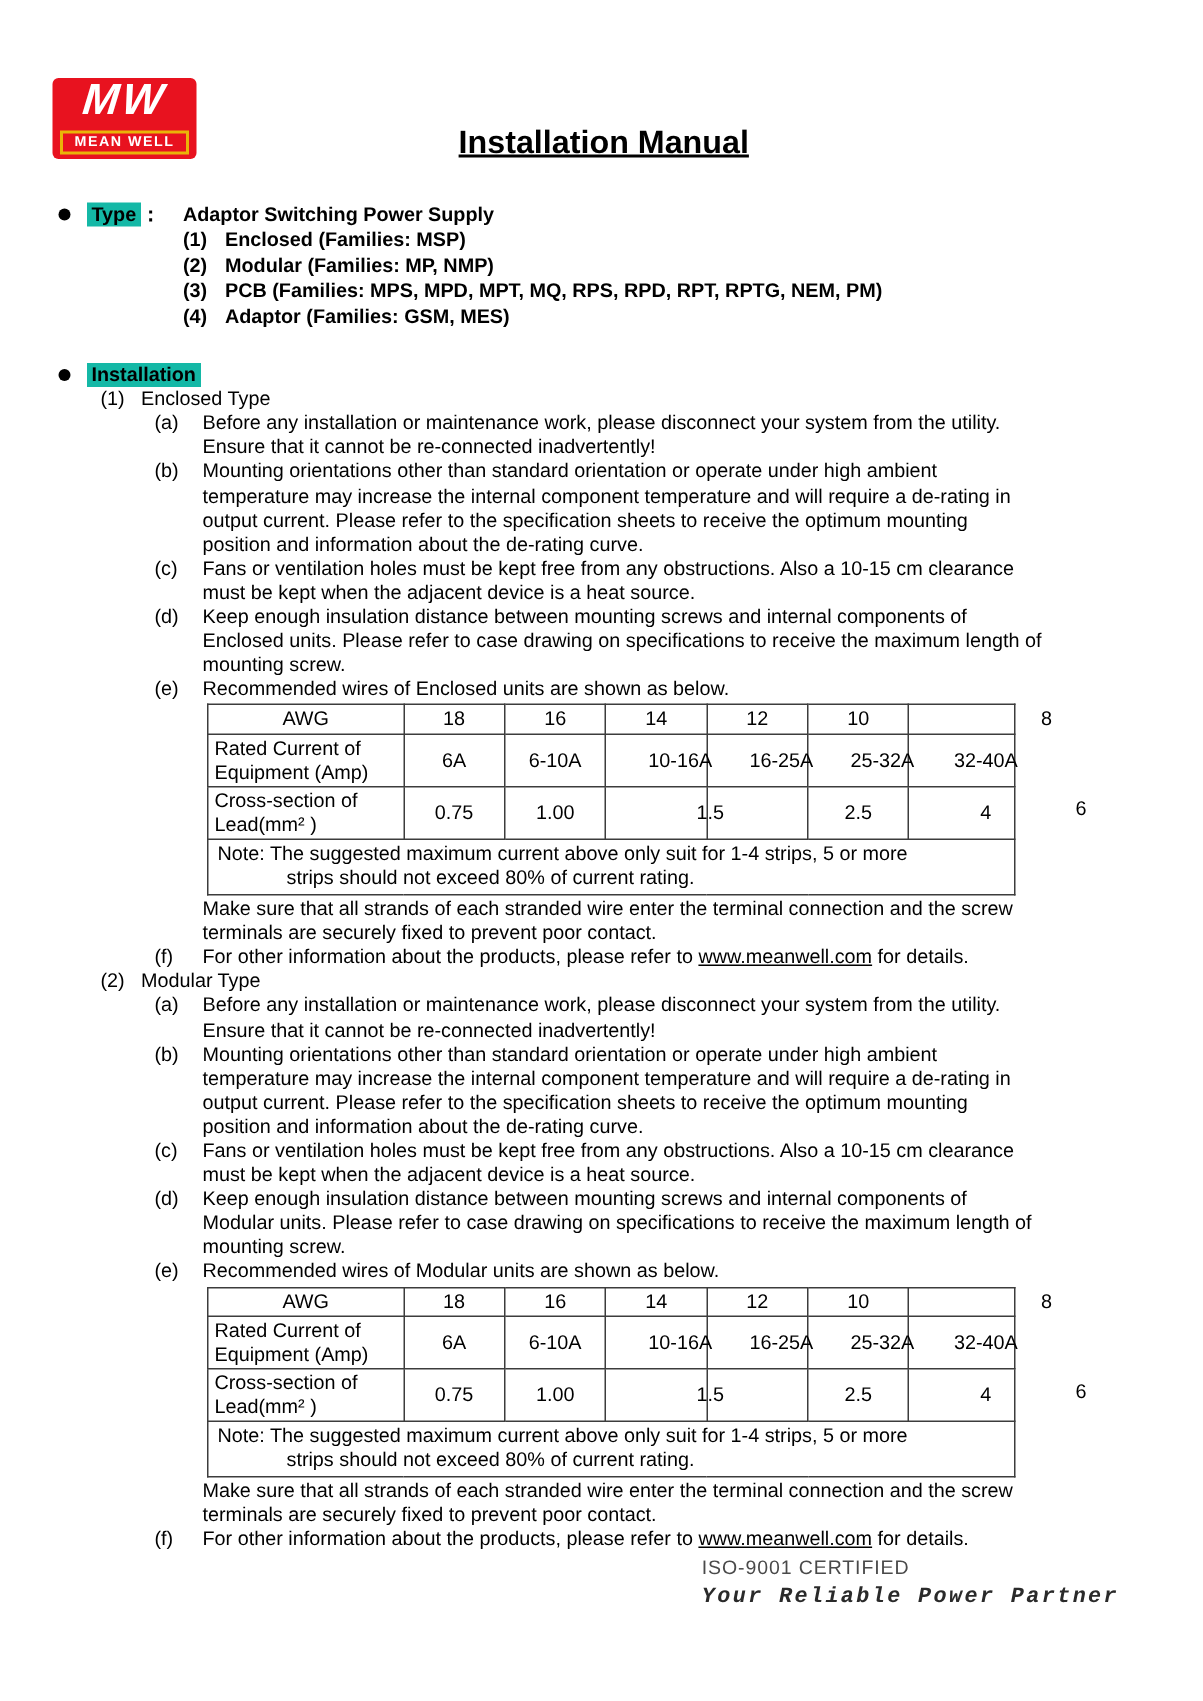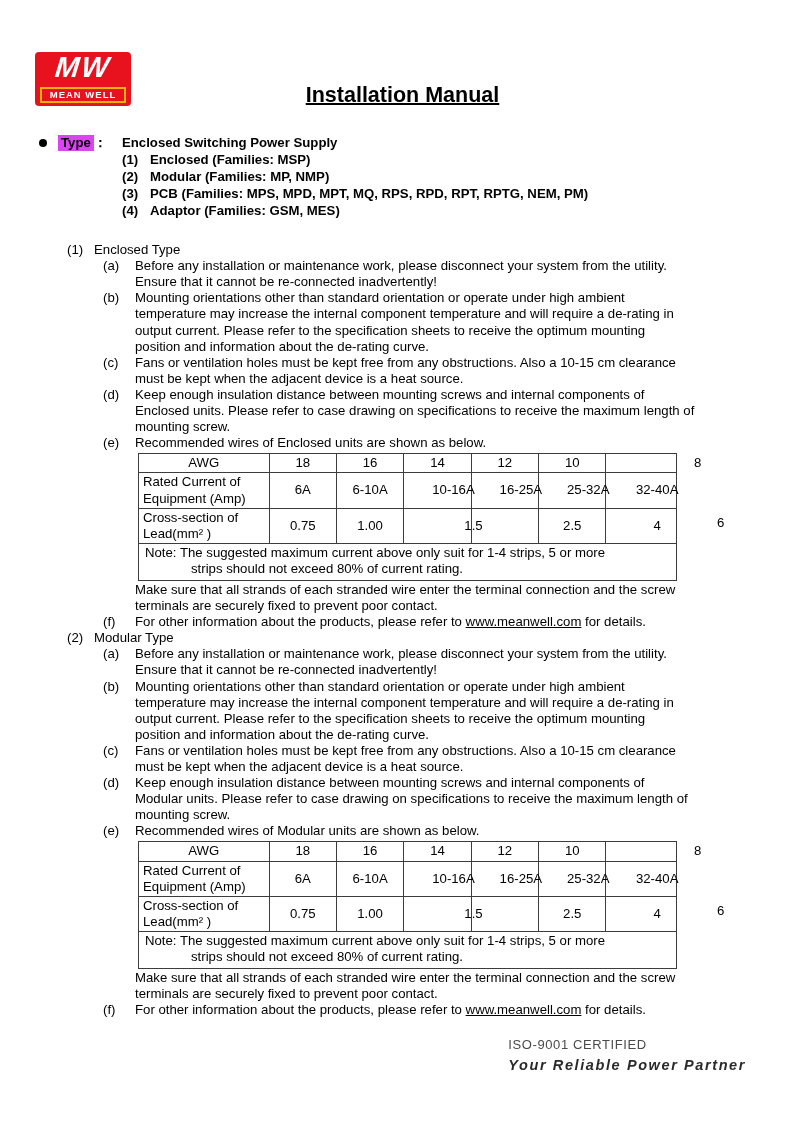--- a/index.html
+++ b/index.html
@@ -33,21 +33,21 @@
   }
   .title-wrap { padding-top:82px; text-align:center; }
   .title {
     display:inline-block;
     font-size:21.5px; line-height:27px; font-weight:bold;
     text-decoration:underline; text-decoration-thickness:2px;
   }
   
   .h-item { display:flex; align-items:flex-start; }
   .bullet { flex:none; width:8px; height:8px; border-radius:50%; background:#000; margin:4px 11px 0 4px; }
-  .hl { background:#d946ef; padding:0 3px; font-weight:bold; }
+  .hl { background:#14b8a6; padding:0 3px; font-weight:bold; }
   .colon { font-weight:bold; }
   .subtitle { margin-left:15px; font-weight:bold; }
   .pre { white-space:pre-line; }
   .type-items { margin-left:87px; }
   .li-t { display:flex; line-height:17px; font-weight:bold; }
   .li-t .mk { flex:none; width:28px; }
   .sec-head { display:flex; margin-left:32px; }
   .sec-head .mk { flex:none; width:27px; }
   .li-a { display:flex; margin-left:68px; }
   .li-a .mk { flex:none; width:32px; }
@@ -70,21 +70,21 @@
   .note-cell { padding:1px 4px 3px 6px !important; }
   .note2 { margin-left:46px; }
   .out-num { position:absolute; font-size:13.2px; }
   .out8 { left:556px; top:2px; }
   .out6 { left:579px; top:62px; }
   
   .footer { position:absolute; top:1037px; right:56px; }
   .iso { font-size:13px; letter-spacing:0.6px; color:#4a4a4a; }
   .slogan {
     margin-top:4px;
-    font-family:Liberation Sans, sans-serif;
+    font-family:Liberation Mono, monospace;
     font-style:italic; font-weight:bold;
     font-size:14.5px; letter-spacing:1.6px; color:#2a2a2a;
   }
 </style>
 </head>
 <body>
 
 <div class="page">
 
   <div class="logo">
@@ -94,21 +94,21 @@
 
   <div class="title-wrap">
     <span class="title">Installation Manual</span>
   </div>
 
   <div class="type-section">
     <div class="h-item">
       <span class="bullet"></span>
       <span class="hl">Type</span>
         <span class="colon">：</span>
-      <span class="subtitle">Enclosed Switching Power Supply</span>
+      <span class="subtitle">Adaptor Switching Power Supply</span>
     </div>
     <div class="type-items">
       <div class="li-t">
         <span class="mk">(1)</span>
         <span>Enclosed (Families: MSP)</span>
       </div>
       <div class="li-t">
         <span class="mk">(2)</span>
         <span>Modular (Families: MP, NMP)</span>
       </div>
@@ -117,20 +117,24 @@
         <span>PCB (Families: MPS, MPD, MPT, MQ, RPS, RPD, RPT, RPTG, NEM, PM)</span>
       </div>
       <div class="li-t">
         <span class="mk">(4)</span>
         <span>Adaptor (Families: GSM, MES)</span>
       </div>
     </div>
   </div>
 
   <div class="install-section">
+    <div class="h-item">
+      <span class="bullet"></span>
+      <span class="hl">Installation</span>
+    </div>
 
     <div>
       <div class="sec-head">
         <span class="mk">(1)</span>
         <span>Enclosed Type</span>
       </div>
       <div class="li-a">
         <span class="mk">(a)</span>
         <div class="tx pre">Before any installation or maintenance work, please disconnect your system from the utility.
 Ensure that it cannot be re-connected inadvertently!</div>

